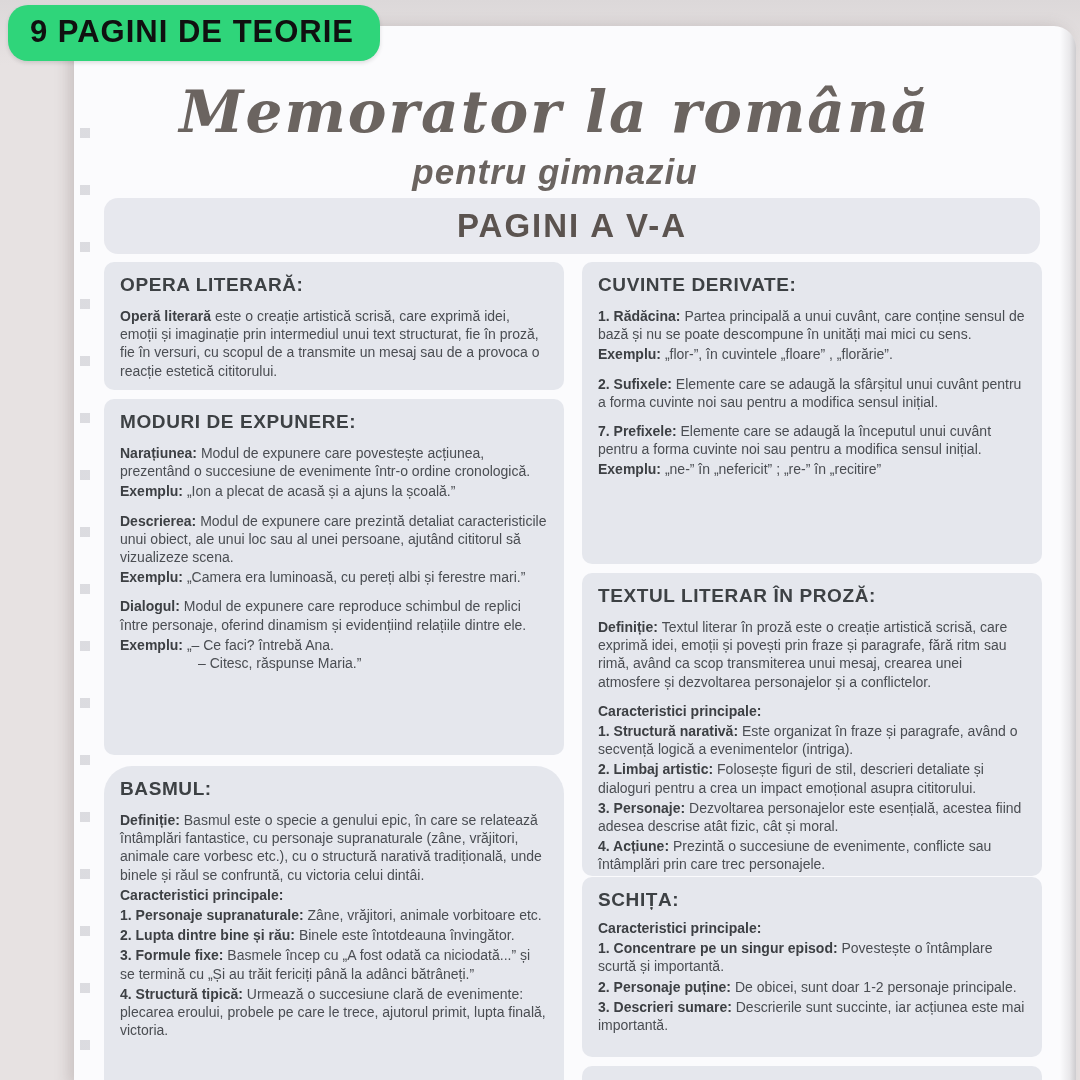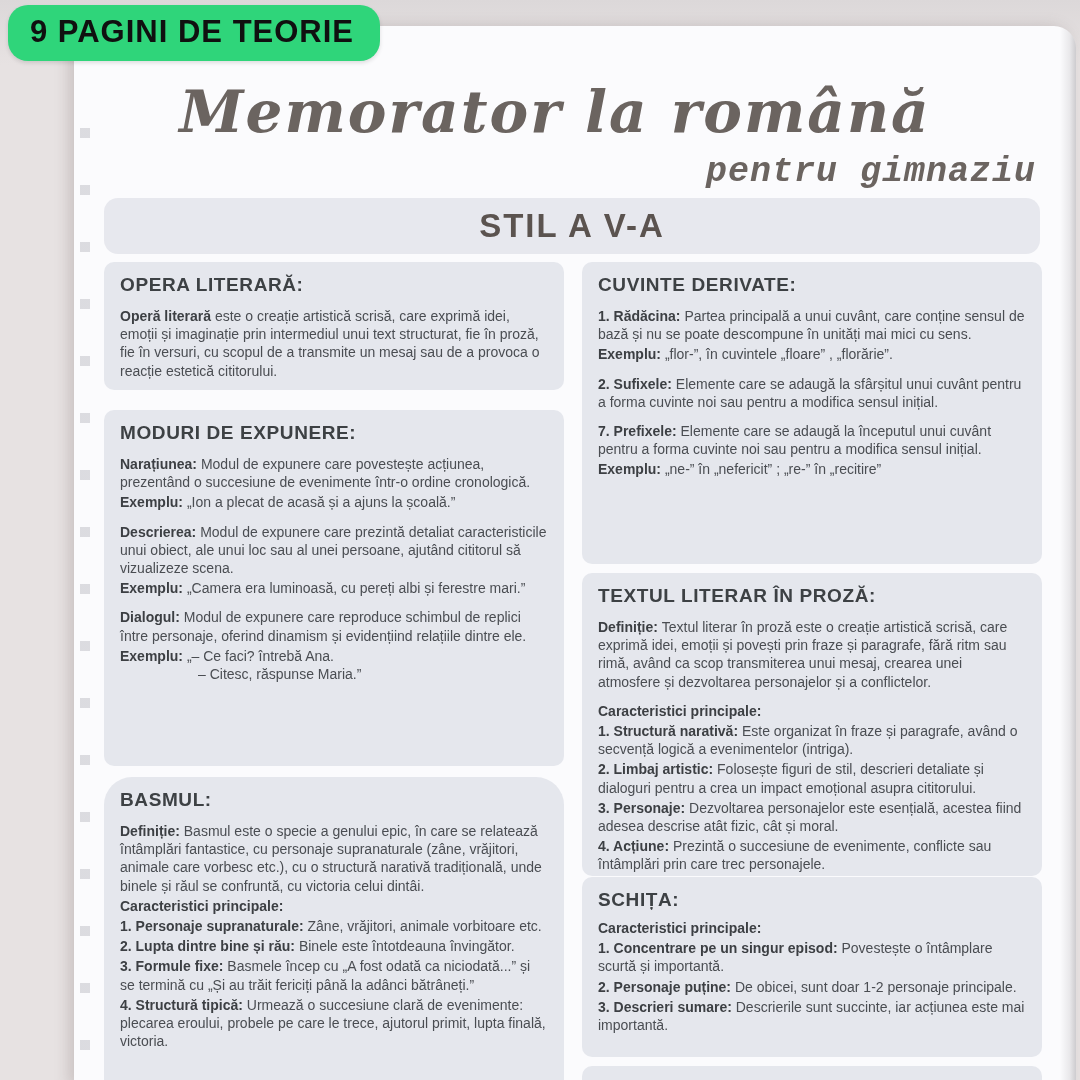--- a/index.html
+++ b/index.html
@@ -50,22 +50,22 @@
     box-shadow:0 2px 4px rgba(0,0,0,.12);
   }
 
   
   .title{
     position:absolute;left:0;right:40px;top:52px;text-align:center;
     font-family:"DejaVu Serif",serif;font-style:italic;font-weight:bold;
     font-size:58px;color:var(--title-col);letter-spacing:2px;
   }
   .subtitle{
-    position:absolute;left:0;right:40px;top:126px;text-align:right;
-    font-family:Liberation Mono, monospace;font-style:italic;font-weight:bold;
+    position:absolute;left:0;right:40px;top:126px;text-align:center;
+    font-family:Liberation Sans, sans-serif;font-style:italic;font-weight:bold;
     font-size:35px;color:var(--title-col);letter-spacing:1px;
   }
   .class-bar{
     position:absolute;left:30px;right:36px;top:172px;height:56px;
     background:var(--bar-bg);border-radius:14px;
     display:flex;align-items:center;justify-content:center;
     font-size:33px;font-weight:bold;color:#5b534f;letter-spacing:2px;
   }
   .showthrough{
     position:absolute;left:0;right:0;top:186px;text-align:center;
@@ -90,39 +90,39 @@
   }
   .block{
     font-size:14px;line-height:1.3;color:var(--text-col);
     margin:11px 0 0;
   }
   .block.tight{margin-top:2px;}
   .block .lbl{font-weight:bold;color:#3c3f43;}
   .block .line2{display:block;padding-left:78px;}
 
   
-  .col-left  .box:nth-child(1){height:128px;margin-bottom:20px;}
+  .col-left  .box:nth-child(1){height:128px;margin-bottom:9px;}
   .col-left  .box:nth-child(2){height:356px;margin-bottom:11px;}
   .col-left  .box:nth-child(3){height:396px;margin-bottom:8px;border-radius:28px;}
   .col-left  .box:nth-child(4){height:140px;}
   .col-right .box:nth-child(1){height:302px;margin-bottom:9px;}
   .col-right .box:nth-child(2){height:303px;margin-bottom:1px;}
   .col-right .box:nth-child(3){height:180px;margin-bottom:9px;}
   .col-right .box:nth-child(4){height:130px;}
 </style>
 </head>
 <body>
 
 <div class="viewport">
 
   <div class="page">
     <div class="title">Memorator la română</div>
     <div class="subtitle">pentru gimnaziu</div>
     <div class="showthrough">CUM SĂ ... TEST CAIET?</div>
-    <div class="class-bar">STIL A V-A</div>
+    <div class="class-bar">PAGINI A V-A</div>
 
     <div class="columns">
       <div class="col col-left" id="col-left">
           <section class="box">
             <h3 class="box-heading">OPERA LITERARĂ:</h3>
             <p class="block"><b class="lbl">Operă literară </b>este o creație artistică scrisă, care exprimă idei, emoții și imaginație prin intermediul unui text structurat, fie în proză, fie în versuri, cu scopul de a transmite un mesaj sau de a provoca o reacție estetică cititorului.</p>
           </section>
           <section class="box">
             <h3 class="box-heading">MODURI DE EXPUNERE:</h3>
             <p class="block"><b class="lbl">Narațiunea: </b>Modul de expunere care povestește acțiunea, prezentând o succesiune de evenimente într-o ordine cronologică.</p>

